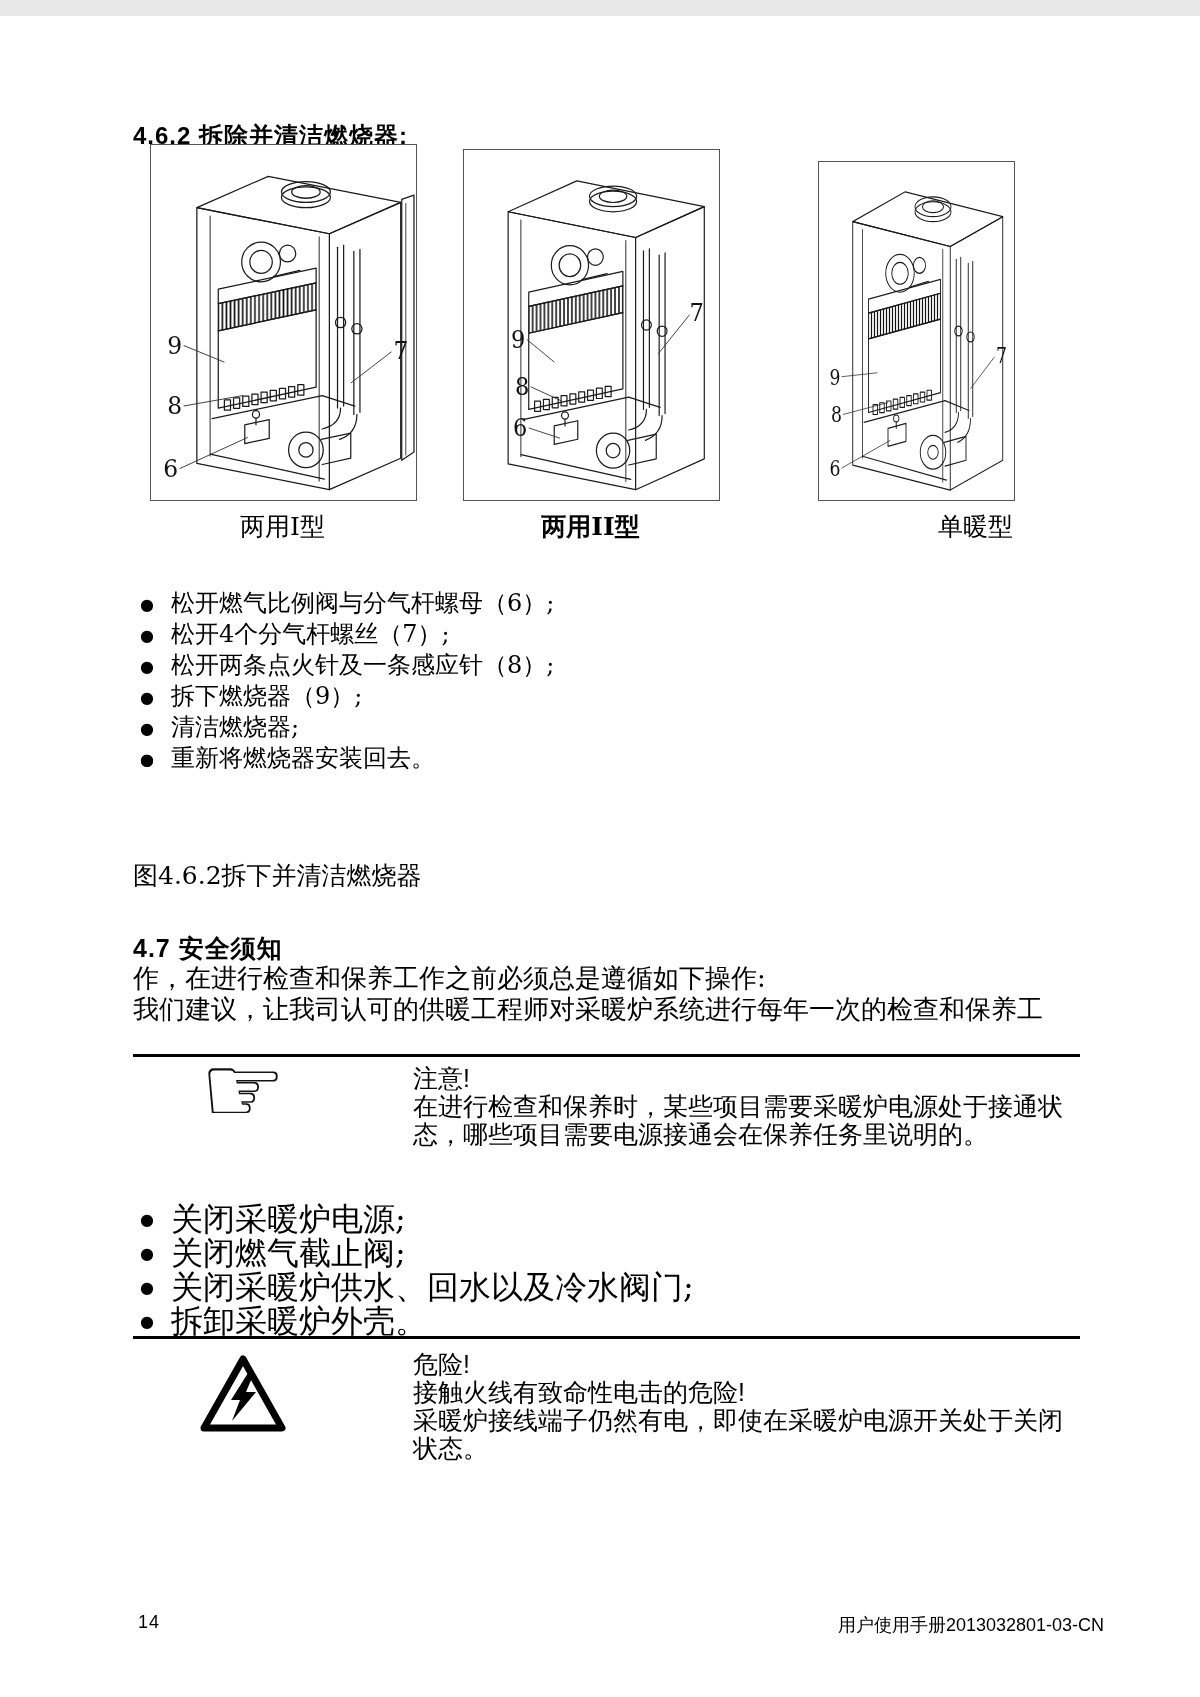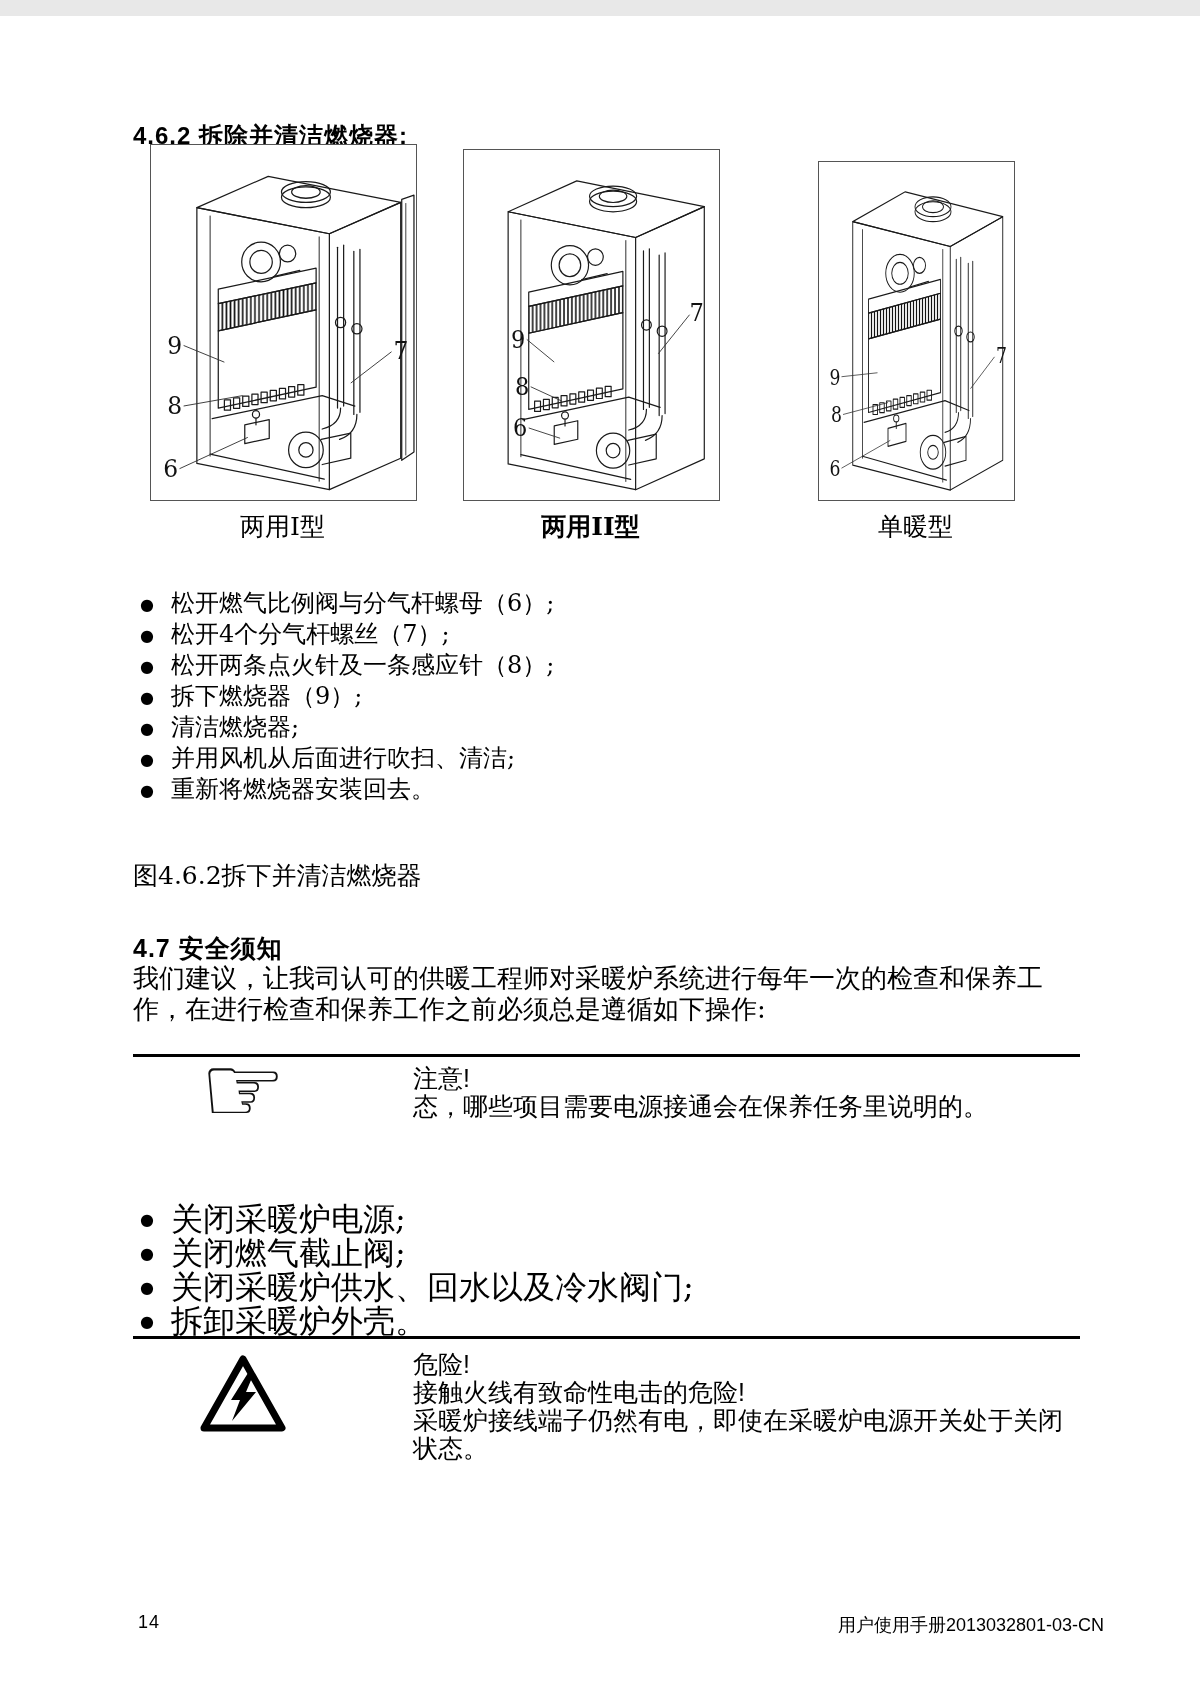--- a/index.html
+++ b/index.html
@@ -16,21 +16,21 @@
   
   .figbox{border:1px solid #555;background:#fff;}
   .figbox svg{display:block;width:100%;height:100%;}
   .fig1{left:150px;top:128px;width:265px;height:355px;}
   .fig2{left:463px;top:133px;width:255px;height:350px;}
   .fig3{left:818px;top:145px;width:195px;height:338px;}
   .figcap{top:494px;text-align:center;font-size:25px;
           font-family:"DejaVu Serif","Liberation Serif",serif;}
   .cap1{left:150px;width:265px;}
   .cap2{left:463px;width:255px;font-weight:bold;}
-  .cap3{left:818px;width:195px;}
+  .cap3{left:818px;width:195px;text-align:right;}
   
   .kai{font-family:"DejaVu Serif","Liberation Serif",serif;}
   ul.plain{list-style:none;margin:0;padding:0;}
   .steps{left:140px;top:572px;width:760px;font-size:24px;line-height:31px;}
   .steps li,.checklist li{position:relative;padding-left:31px;}
   .steps li::before,.checklist li::before{
     content:"●";position:absolute;left:0;top:1px;font-size:16px;}
   .checklist{left:140px;top:1186px;width:760px;font-size:32px;line-height:34px;}
   .figline{left:133px;top:843px;font-size:25px;}
   
@@ -175,39 +175,39 @@
   <div class="abs figcap cap2">两用II型</div>
   <div class="abs figcap cap3">单暖型</div>
 
   <ul class="abs plain steps kai">
     <li><span>松开燃气比例阀与分气杆螺母（6）;</span></li>
     <li><span>松开4个分气杆螺丝（7）;</span></li>
     <li><span>松开两条点火针及一条感应针（8）;</span></li>
     <li><span>拆下燃烧器（9）;</span></li>
     <li><span>清洁燃烧器;</span></li>
     <li>
-      <div>并用风机从后面进行吹扫、清洁;</div>
     </li>
     <li><span>重新将燃烧器安装回去。</span></li>
   </ul>
 
   <div class="abs figline kai">图4.6.2拆下并清洁燃烧器</div>
 
   <div class="abs h47">4.7  安全须知</div>
 
   <div class="abs intro kai">
+    <div>作，在进行检查和保养工作之前必须总是遵循如下操作:</div>
     <div>我们建议，让我司认可的供暖工程师对采暖炉系统进行每年一次的检查和保养工</div>
-    <div>作，在进行检查和保养工作之前必须总是遵循如下操作:</div>
   </div>
 
   <div class="abs rule rule1"></div>
 
   <div class="abs handicon">☞</div>
   <div class="abs noticetext">
     <div>注意!</div>
+    <div>在进行检查和保养时，某些项目需要采暖炉电源处于接通状</div>
     <div>态，哪些项目需要电源接通会在保养任务里说明的。</div>
   </div>
 
   <ul class="abs plain checklist kai">
     <li><span>关闭采暖炉电源;</span></li>
     <li><span>关闭燃气截止阀;</span></li>
     <li><span>关闭采暖炉供水、回水以及冷水阀门;</span></li>
     <li><span>拆卸采暖炉外壳。</span></li>
   </ul>
 

